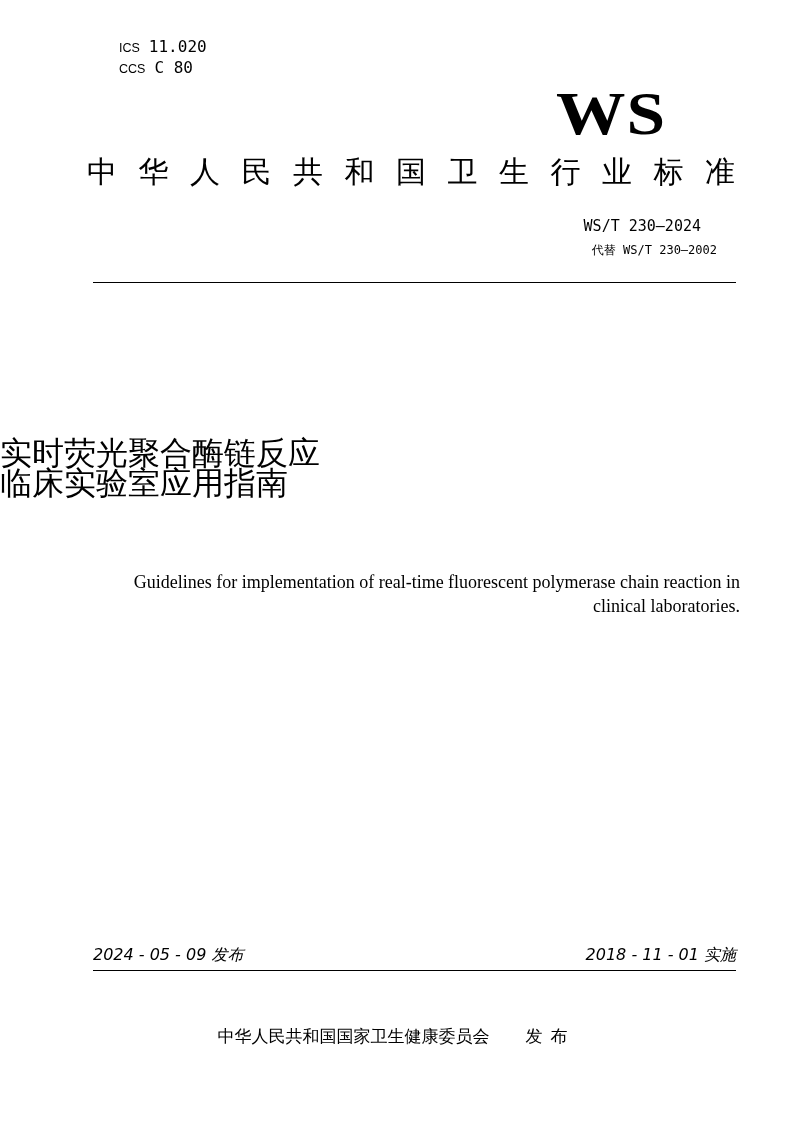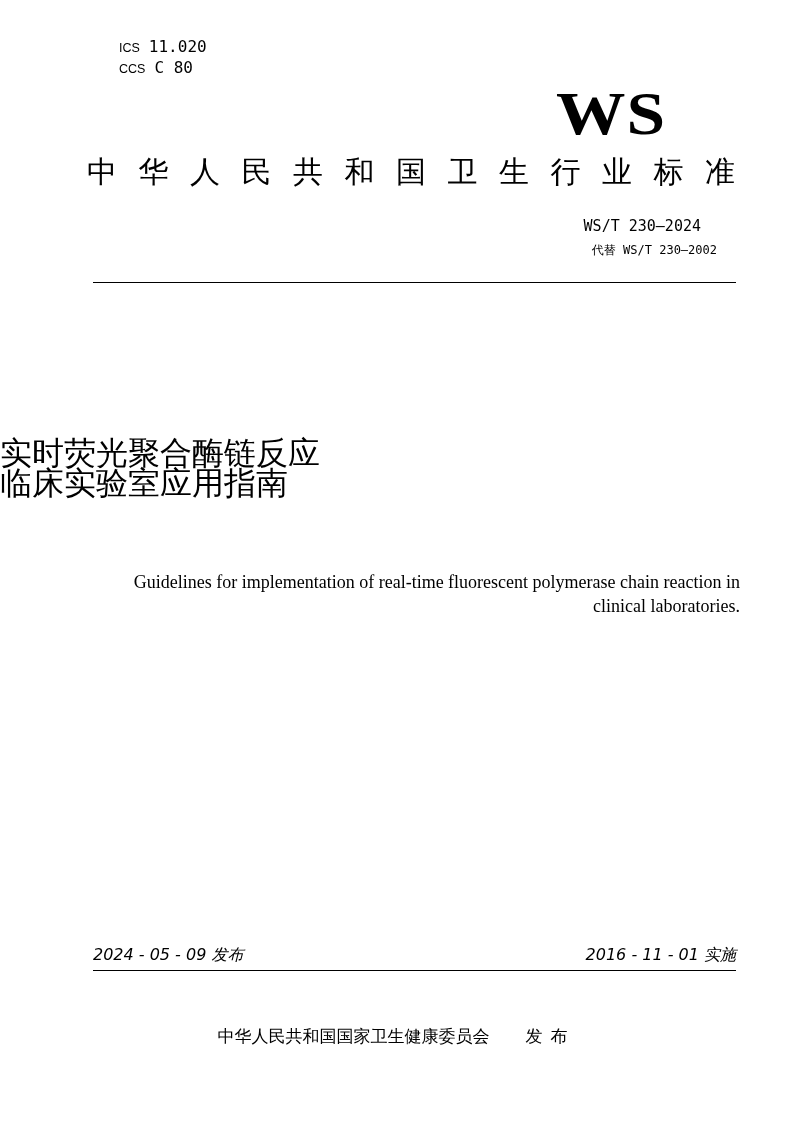--- a/index.html
+++ b/index.html
@@ -61,18 +61,18 @@
 
 <div class="abs rule-top"></div>
 
 <div class="abs cn-title l1">实时荧光聚合酶链反应</div>
 <div class="abs cn-title l2">临床实验室应用指南</div>
 
 <div class="abs en-title">Guidelines for implementation of real-time fluorescent polymerase chain reaction in clinical laboratories.</div>
 
 <div class="abs date-row">
   <span>2024 - 05 - 09 发布</span>
-  <span>2016 - 11 - 01 实施</span>
+  <span>2018 - 11 - 01 实施</span>
 </div>
 
 <div class="abs rule-bottom"></div>
 
 <div class="abs publisher"><span>中华人民共和国国家卫生健康委员会</span><span class="issue">发布</span></div>
 
 </body></html>

